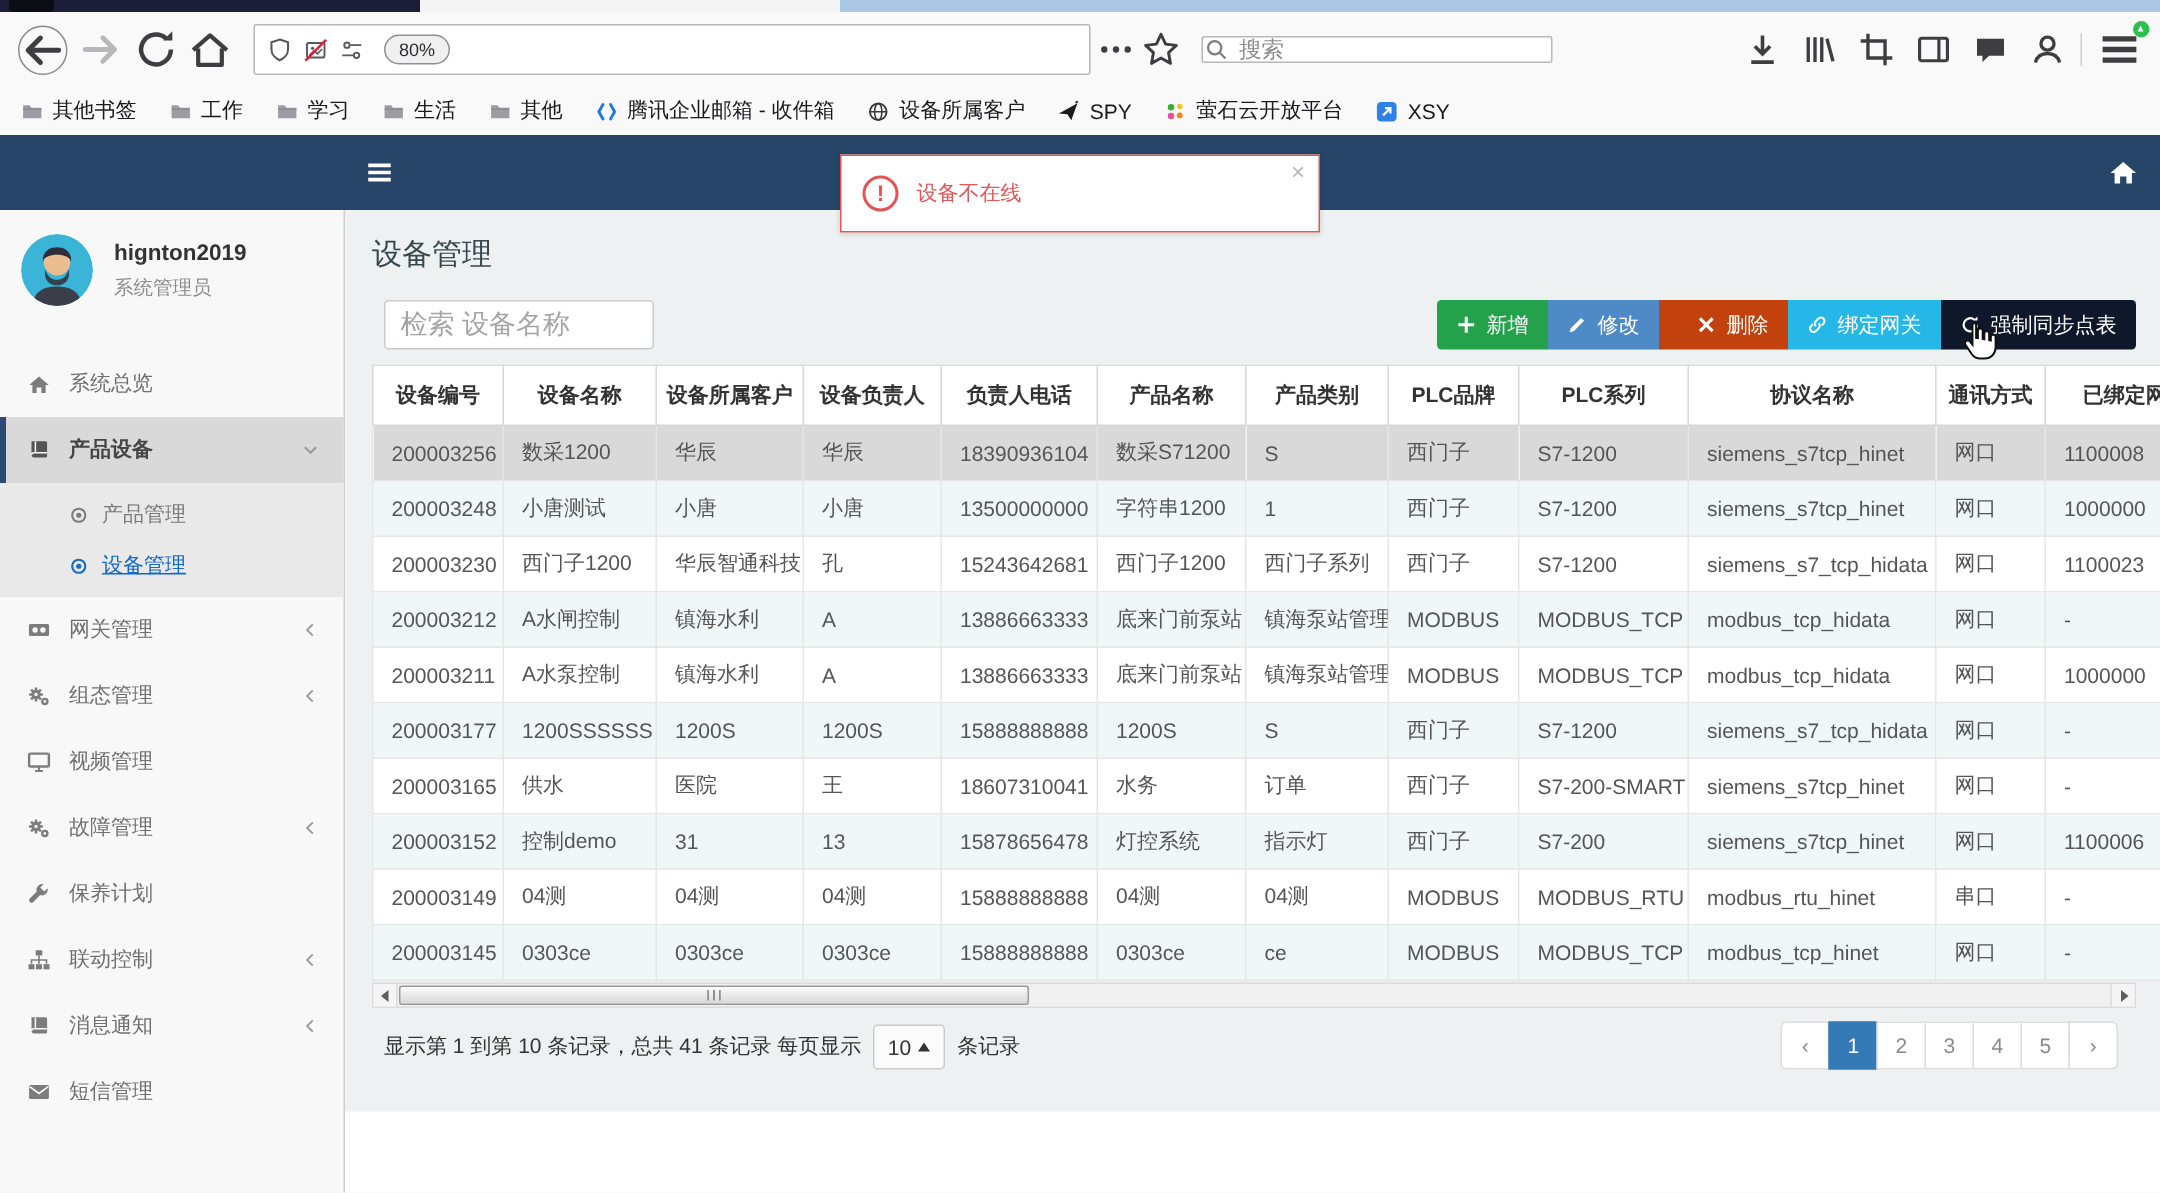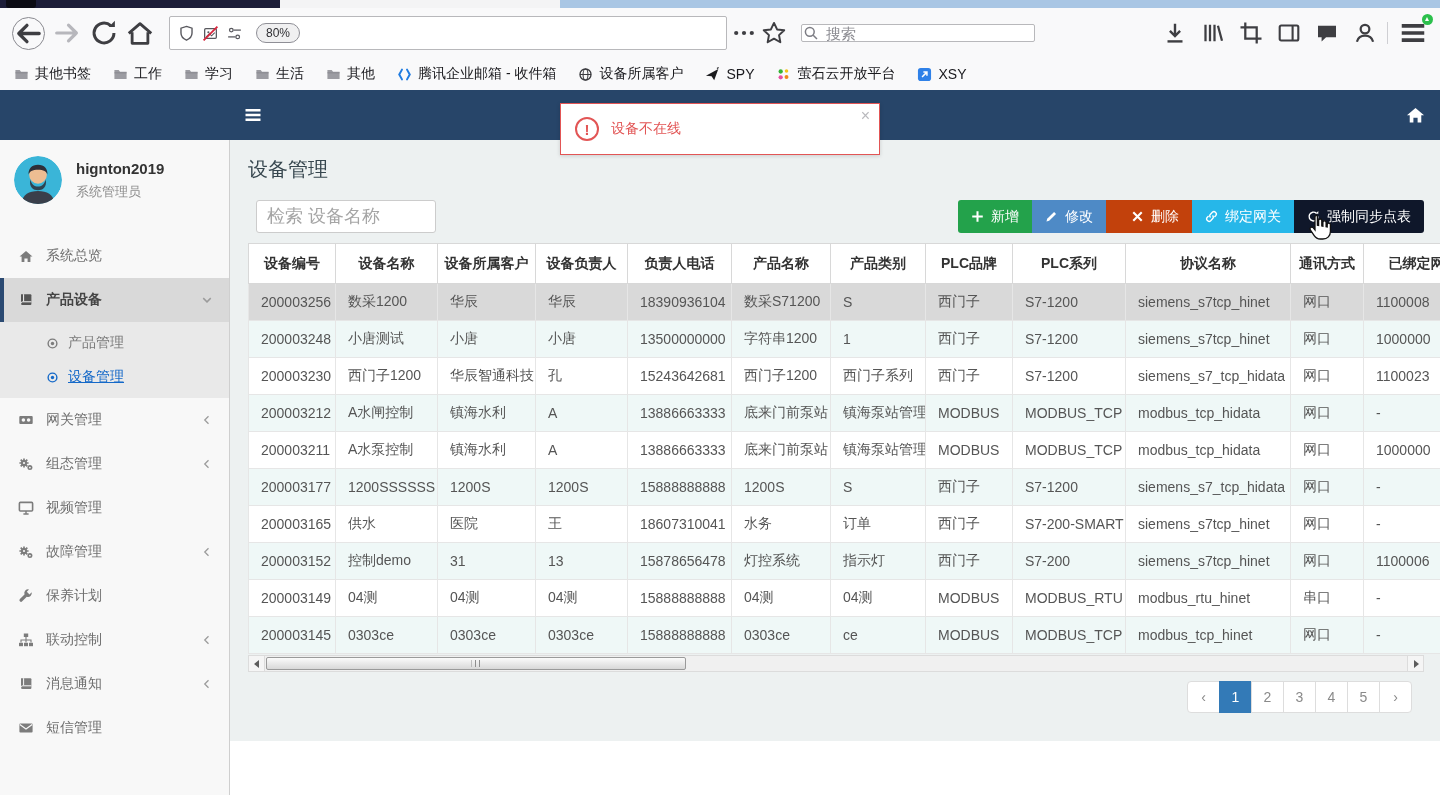--- a/index.html
+++ b/index.html
@@ -804,20 +804,28 @@
         </tbody>
     </table>
   </div>
 
   <div class="hscroll">
     <span class="sb-btn left"></span>
     <span class="sb-thumb"></span>
     <span class="sb-btn right"></span>
   </div>
 
+  <div class="pag-info">
+    <span>显示第 1 到第 10 条记录，总共 41 条记录 每页显示</span>
+    <span class="page-size">
+        <span>10</span>
+        <span class="caret-up"></span>
+      </span>
+    <span>条记录</span>
+  </div>
 
   <ul class="pages">
       <li>‹</li>
       <li class="active">1</li>
       <li>2</li>
       <li>3</li>
       <li>4</li>
       <li>5</li>
       <li>›</li>
     </ul>

